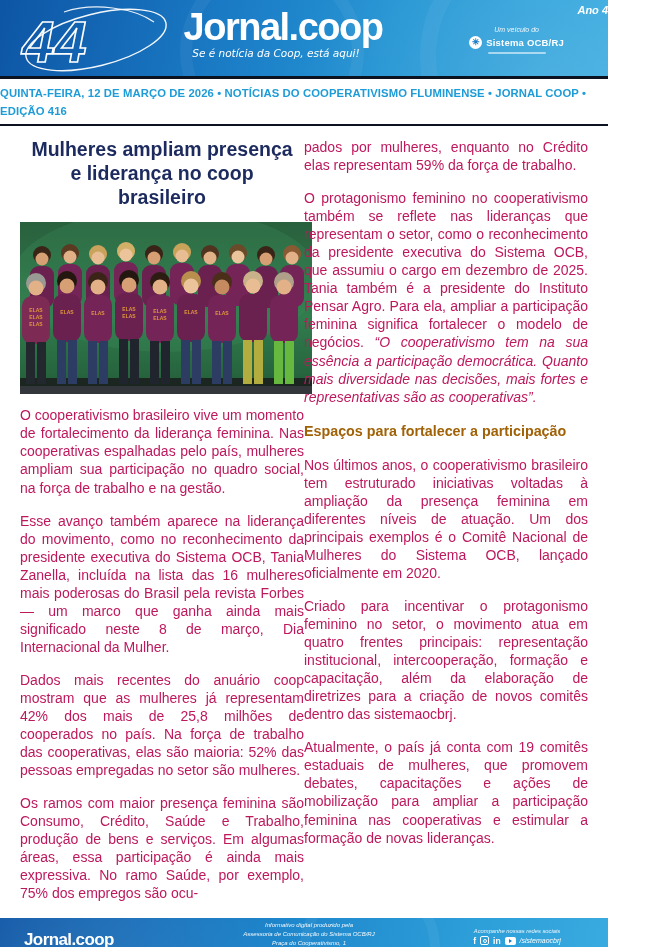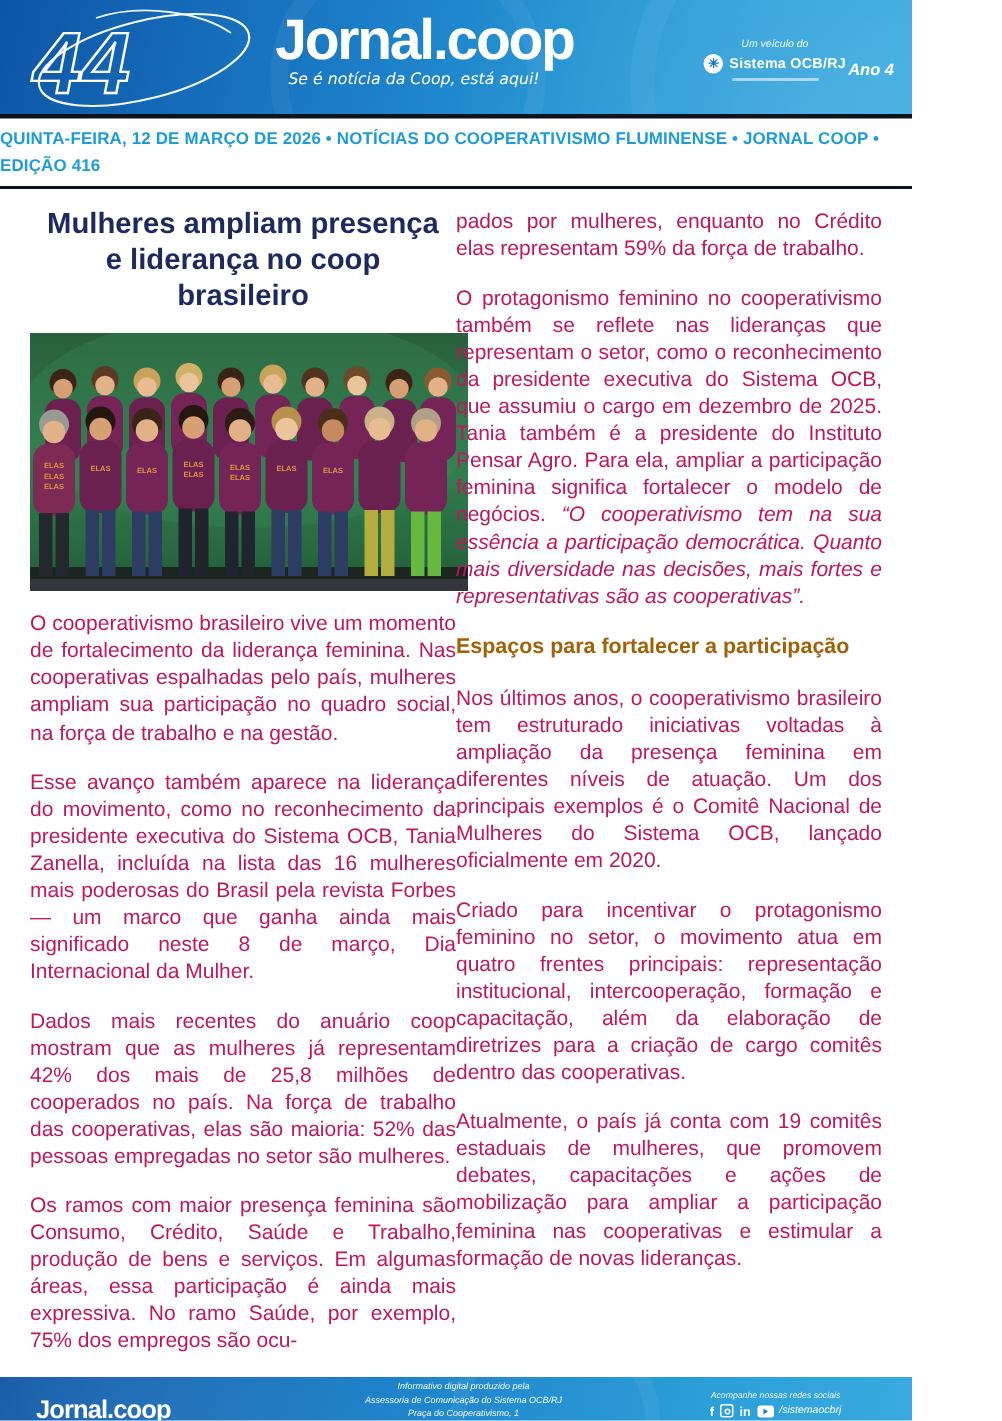--- a/index.html
+++ b/index.html
@@ -11,21 +11,21 @@
     background:
       radial-gradient(circle at 90% 130%, rgba(255,255,255,0.12), rgba(255,255,255,0) 45%),
       linear-gradient(103deg,#0d55a5 0%,#1b7cc6 38%,#2596d4 65%,#3aabe0 100%);}
   .hdr-circle{position:absolute;border-radius:50%;border:16px solid rgba(255,255,255,0.05);}
   .hdr-c1{width:220px;height:220px;left:420px;top:-70px;}
   .hdr-c2{width:160px;height:160px;left:180px;top:-40px;border-width:12px;}
   .anniv{position:absolute;left:4px;top:0px;}
   .brand-wrap{position:absolute;left:50%;top:8px;transform:translateX(-57%);text-align:center;width:300px;}
   .brand{font-size:38px;font-weight:bold;color:#fff;letter-spacing:-1.5px;line-height:1;}
   .tagline{font-size:10.5px;color:#fff;font-style:italic;padding-right:14px;margin-top:1px;font-family:"DejaVu Sans",sans-serif;}
-  .ano{position:absolute;top:4px;right:12px;color:#fff;font-style:italic;font-weight:bold;font-size:11px;margin-top:37px;}
+  .ano{position:absolute;top:4px;right:0;color:#fff;font-style:italic;font-weight:bold;font-size:11px;}
   .ocb{position:absolute;right:44px;top:26px;color:#fff;text-align:center;}
   .ocb-veiculo{font-size:7px;font-style:italic;opacity:.92;}
   .ocb-row{display:flex;align-items:center;justify-content:center;gap:4px;margin-top:3px;}
   .ocb-icon{width:13px;height:13px;border-radius:50%;background:#fff;color:#1b7cc6;font-size:9px;line-height:13px;text-align:center;font-weight:bold;}
   .ocb-name{font-size:9.5px;font-weight:bold;letter-spacing:.2px;}
   .ocb-bar{height:2px;width:58px;background:rgba(255,255,255,.55);margin:3px auto 0;border-radius:1px;}
 
   
   .date-bar{flex:0 0 auto;border-top:3px solid #0c1320;border-bottom:2px solid #0c1320;background:#fff;text-align:left;padding:4px 0 5px;}
   .date-text{color:#1e9cd7;font-weight:bold;font-size:11.3px;letter-spacing:.1px;}
@@ -249,21 +249,21 @@
       <p class="body">Esse avanço também aparece na liderança do movimento, como no reconhecimento da presidente executiva do Sistema OCB, Tania Zanella, incluída na lista das 16 mulheres mais poderosas do Brasil pela revista Forbes — um marco que ganha ainda mais significado neste 8 de março, Dia Internacional da Mulher.</p>
       <p class="body">Dados mais recentes do anuário coop mostram que as mulheres já representam 42% dos mais de 25,8 milhões de cooperados no país. Na força de trabalho das cooperativas, elas são maioria: 52% das pessoas empregadas no setor são mulheres.</p>
       <p class="body">Os ramos com maior presença feminina são Consumo, Crédito, Saúde e Trabalho, produção de bens e serviços. Em algumas áreas, essa participação é ainda mais expressiva. No ramo Saúde, por exemplo, 75% dos empregos são ocu-</p>
     </div>
 
     <div class="col">
       <p class="body">pados por mulheres, enquanto no Crédito elas representam 59% da força de trabalho.</p>
       <p class="body"><span>O protagonismo feminino no cooperativismo também se reflete nas lideranças que representam o setor, como o reconhecimento da presidente executiva do Sistema OCB, que assumiu o cargo em dezembro de 2025. Tania também é a presidente do Instituto Pensar Agro. Para ela, ampliar a participação feminina significa fortalecer o modelo de negócios. </span><span class="quote">“O cooperativismo tem na sua essência a participação democrática. Quanto mais diversidade nas decisões, mais fortes e representativas são as cooperativas”.</span></p>
       <div class="subheading">Espaços para fortalecer a participação</div>
       <p class="body">Nos últimos anos, o cooperativismo brasileiro tem estruturado iniciativas voltadas à ampliação da presença feminina em diferentes níveis de atuação. Um dos principais exemplos é o Comitê Nacional de Mulheres do Sistema OCB, lançado oficialmente em 2020.</p>
-      <p class="body">Criado para incentivar o protagonismo feminino no setor, o movimento atua em quatro frentes principais: representação institucional, intercooperação, formação e capacitação, além da elaboração de diretrizes para a criação de cargo comitês dentro das cooperativas.</p>
+      <p class="body">Criado para incentivar o protagonismo feminino no setor, o movimento atua em quatro frentes principais: representação institucional, intercooperação, formação e capacitação, além da elaboração de diretrizes para a criação de novos comitês dentro das sistemaocbrj.</p>
       <p class="body">Atualmente, o país já conta com 19 comitês estaduais de mulheres, que promovem debates, capacitações e ações de mobilização para ampliar a participação feminina nas cooperativas e estimular a formação de novas lideranças.</p>
     </div>
   </div>
 
   <div class="footer">
     <div class="f-circle"></div>
     <div class="f-left">
       <div class="f-brand">Jornal.coop</div>
       <div class="f-reg">Matrícula RCPJ/RJ: 38.387</div>
     </div>

